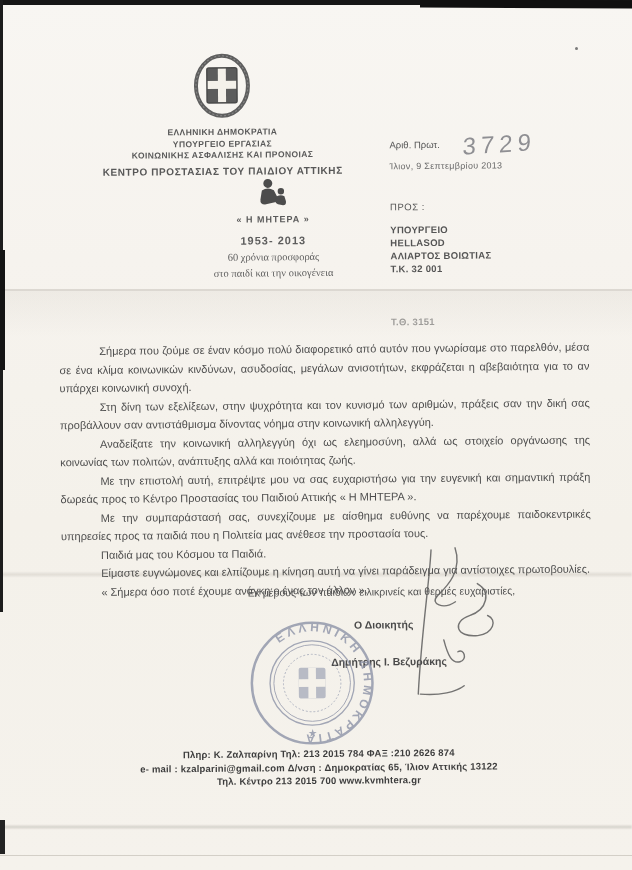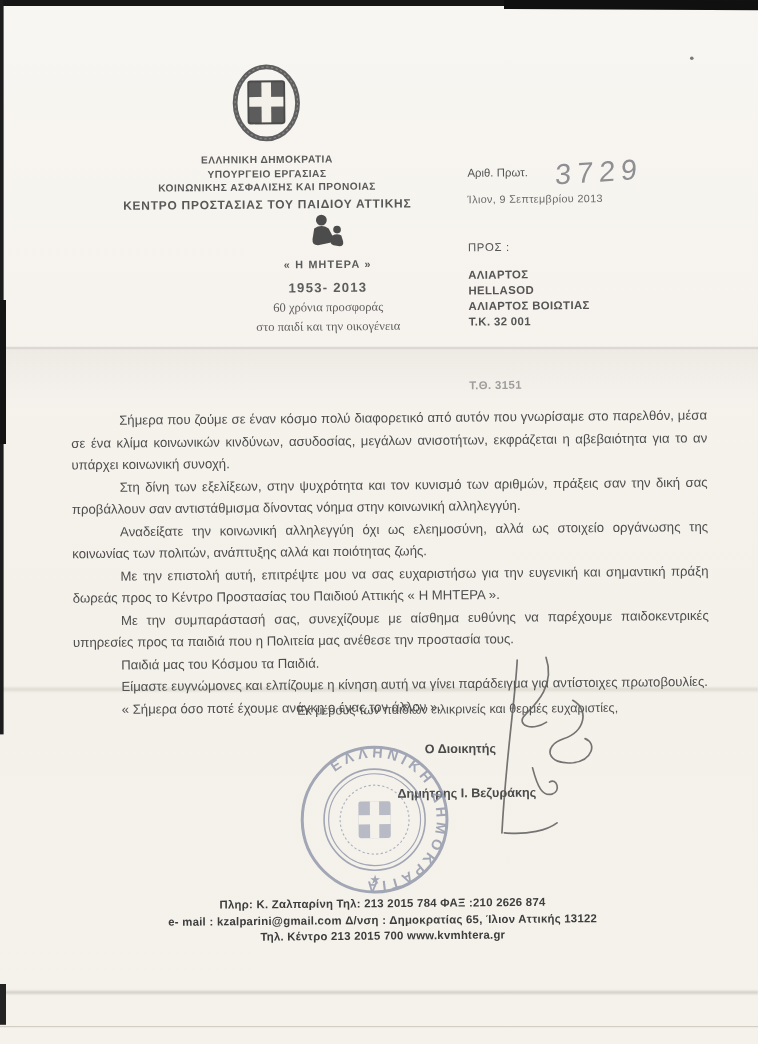--- a/index.html
+++ b/index.html
@@ -110,21 +110,21 @@
         <div>στο παιδί και την οικογένεια</div>
       </div>
     </div>
 
     <div class="date-line">Ίλιον, 9 Σεπτεμβρίου 2013</div>
     <div class="proto">Αριθ. Πρωτ.</div>
     <div class="proto-num">3729</div>
 
     <div class="pros">ΠΡΟΣ :</div>
     <div class="recipient">
-      <div class="r-line">ΑΛΙΑΡΤΟΣ</div>
+      <div class="r-line">ΥΠΟΥΡΓΕΙΟ</div>
       <div class="r-line">HELLASOD</div>
       <div class="r-line">ΑΛΙΑΡΤΟΣ ΒΟΙΩΤΙΑΣ</div>
       <div class="r-line">Τ.Κ. 32 001</div>
       <div class="r-line">Τ.Θ. 3151</div>
     </div>
 
     <div class="body-text">
       <p>Σήμερα που ζούμε σε έναν κόσμο πολύ διαφορετικό από αυτόν που γνωρίσαμε στο παρελθόν, μέσα σε ένα κλίμα κοινωνικών κινδύνων, ασυδοσίας, μεγάλων ανισοτήτων, εκφράζεται η αβεβαιότητα για το αν υπάρχει κοινωνική συνοχή.</p>
       <p>Στη δίνη των εξελίξεων, στην ψυχρότητα και τον κυνισμό των αριθμών, πράξεις σαν την δική σας προβάλλουν σαν αντιστάθμισμα δίνοντας νόημα στην κοινωνική αλληλεγγύη.</p>
       <p>Αναδείξατε την κοινωνική αλληλεγγύη όχι ως ελεημοσύνη, αλλά ως στοιχείο οργάνωσης της κοινωνίας των πολιτών, ανάπτυξης αλλά και ποιότητας ζωής.</p>

